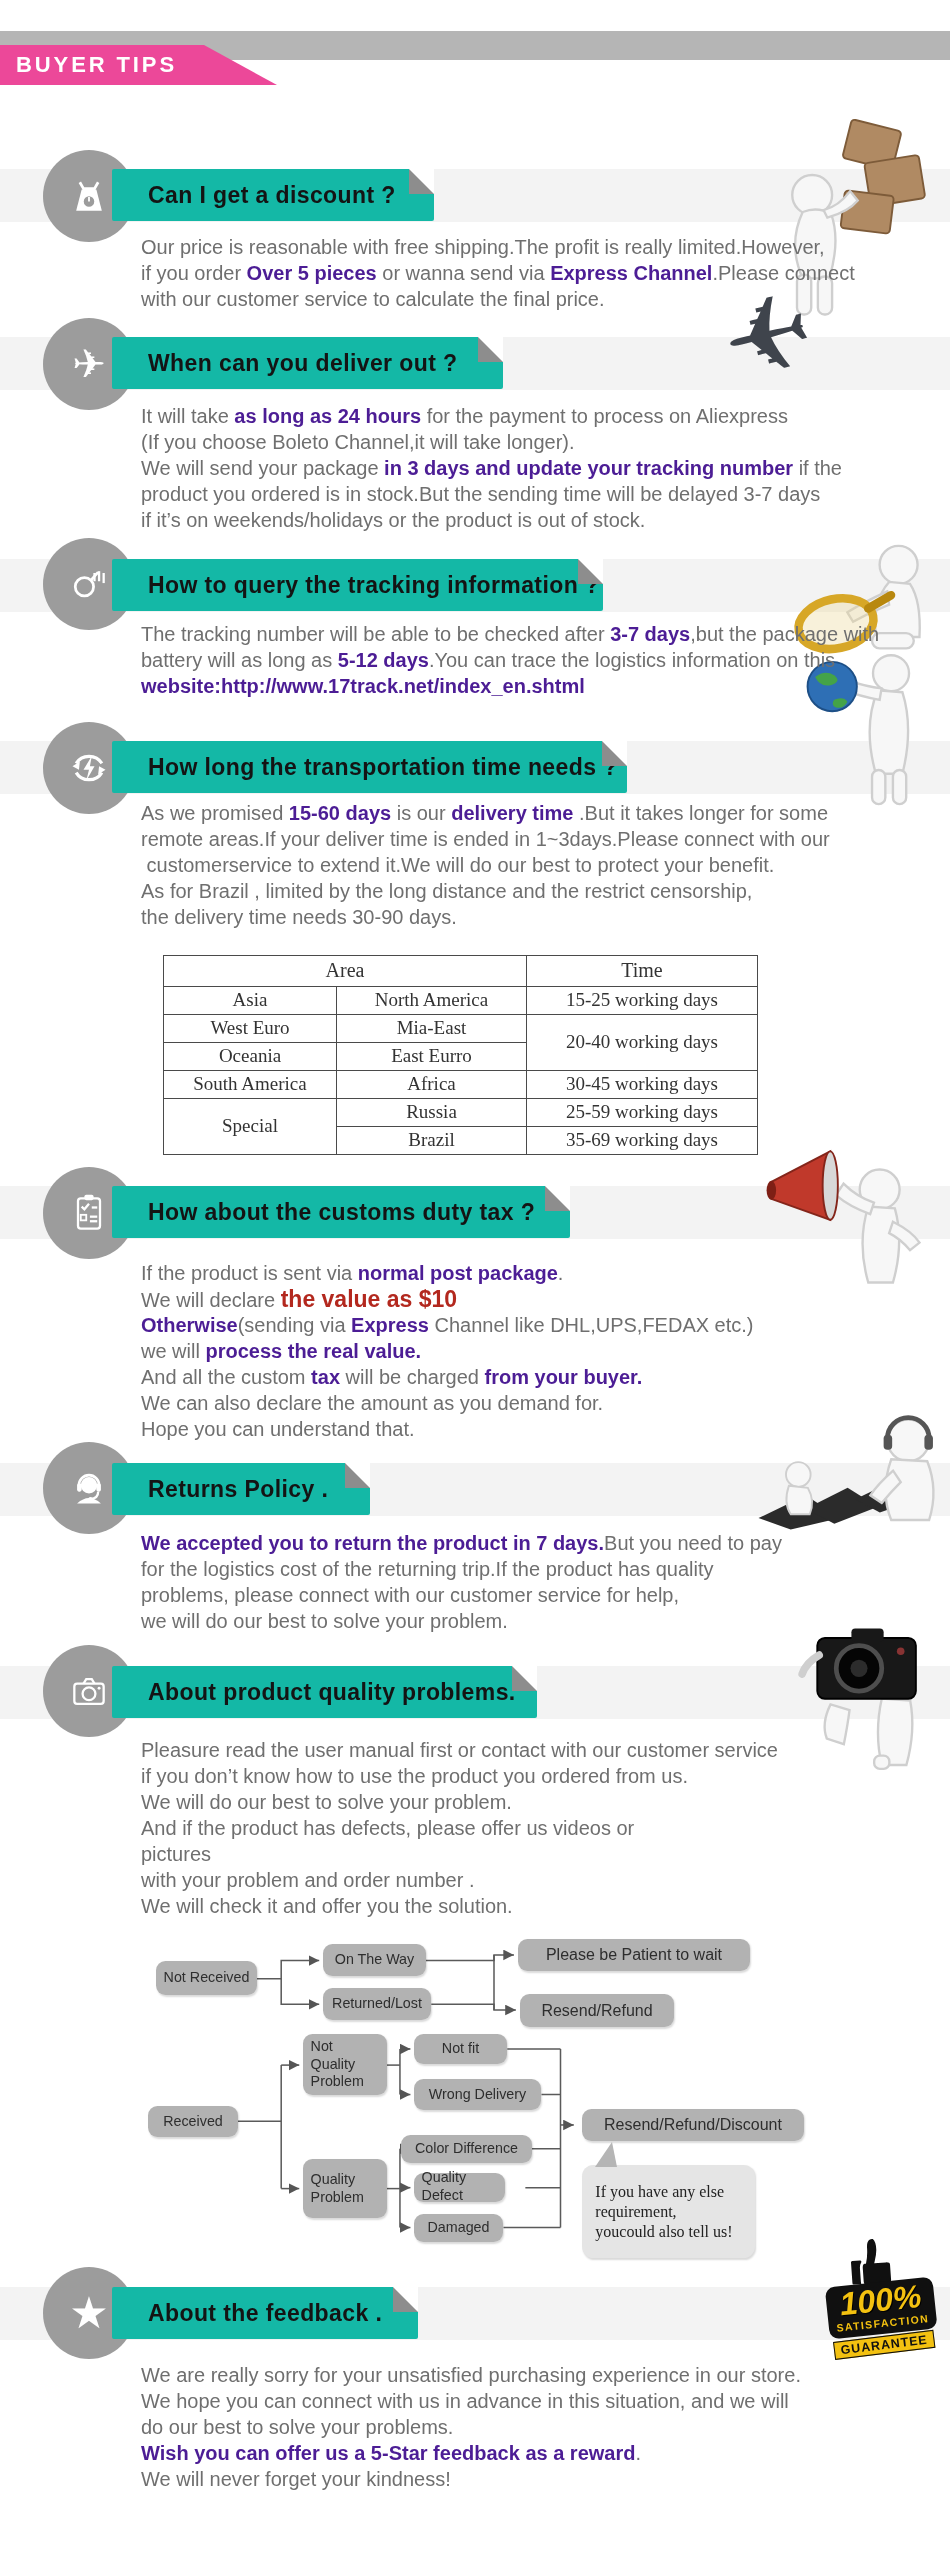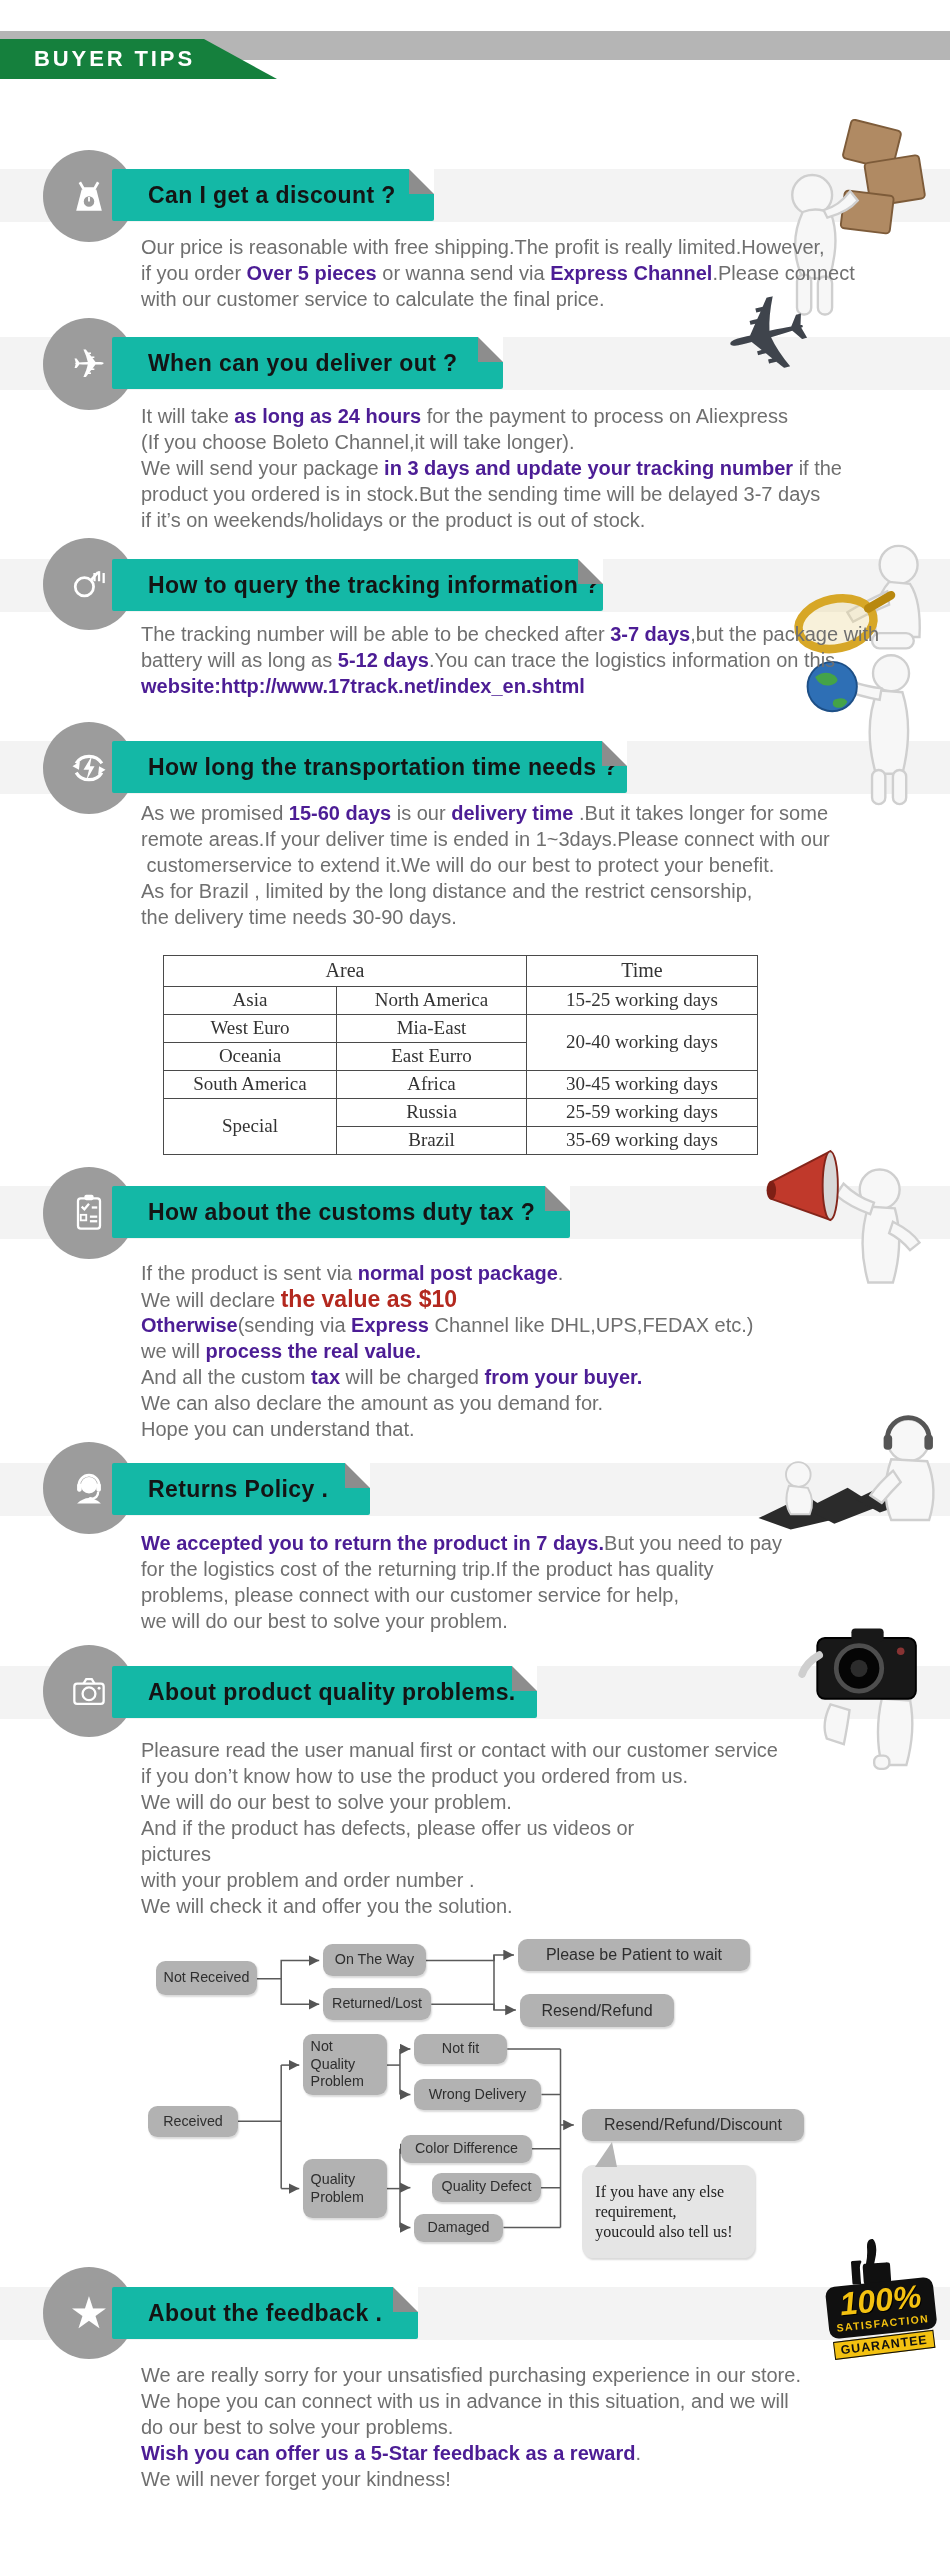--- a/index.html
+++ b/index.html
@@ -1,23 +1,23 @@
 <!DOCTYPE html>
 <html style="font-size:15px"><head>
 <meta charset="utf-8">
 <style>
   html,body{margin:0;padding:0;background:#ffffff;}
   .page{position:relative;width:950px;height:2576px;background:#ffffff;overflow:hidden;
         font-family:"Liberation Sans","DejaVu Sans",sans-serif;}
 
   
   .topbar-gray{position:absolute;left:0;top:31px;width:950px;height:28.5px;background:#b5b5b5;}
-  .topbar-black{position:absolute;left:0;top:39px;width:277px;height:40px;background:#15803d;
+  .topbar-black{position:absolute;left:0;top:45px;width:277px;height:40px;background:#ec4899;
         clip-path:polygon(0 0,204px 0,277px 100%,0 100%);
-        display:flex;align-items:center;padding-left:34px;box-sizing:border-box;}
+        display:flex;align-items:center;padding-left:16px;box-sizing:border-box;}
   .topbar-black span{color:#fff;font-weight:bold;font-size:22px;letter-spacing:2.9px;}
 
   
   .band{position:absolute;left:0;width:950px;height:53px;background:#f3f3f3;}
   .circle{position:absolute;left:43px;width:92px;height:92px;border-radius:50%;background:#9c9c9c;
         display:flex;align-items:center;justify-content:center;z-index:2;}
   .banner{position:absolute;left:112px;height:52px;background:#14b8a6;z-index:3;
         display:flex;align-items:center;padding-left:36px;box-sizing:border-box;border-radius:1.9px;}
   .banner h2{margin:0;font-size:23px;font-weight:bold;color:#141414;letter-spacing:0.4px;}
   .fold{position:absolute;top:0;right:0;width:0;height:0;border-style:solid;
@@ -309,21 +309,21 @@
         <div class="fnode" style="left: 323px; top: 15px; width: 103px; height: 32px;">On The Way</div>
         <div class="fnode" style="left: 323px; top: 59px; width: 108px; height: 32px;">Returned/Lost</div>
         <div class="fnode big" style="left: 518px; top: 9.5px; width: 232px; height: 32px;">Please be Patient to wait</div>
         <div class="fnode big" style="left: 520px; top: 65px; width: 154px; height: 33px;">Resend/Refund</div>
         <div class="fnode" style="left: 303px; top: 105px; width: 84px; height: 61px;">Not Quality Problem</div>
         <div class="fnode" style="left: 414px; top: 105px; width: 93px; height: 30px;">Not fit</div>
         <div class="fnode" style="left: 414px; top: 150px; width: 127px; height: 31px;">Wrong Delivery</div>
         <div class="fnode" style="left: 148px; top: 177px; width: 90px; height: 31px;">Received</div>
         <div class="fnode" style="left: 303px; top: 230px; width: 84px; height: 59px;">Quality Problem</div>
         <div class="fnode" style="left: 401px; top: 206px; width: 131px; height: 27.6px;">Color Difference</div>
-        <div class="fnode" style="left: 414px; top: 244px; width: 109px; height: 28.5px; margin-left: 18px;">Quality Defect</div>
+        <div class="fnode" style="left: 414px; top: 244px; width: 91px; height: 28.5px;">Quality Defect</div>
         <div class="fnode" style="left: 414px; top: 285px; width: 89px; height: 27.6px;">Damaged</div>
         <div class="fnode big" style="left: 582px; top: 180px; width: 222px; height: 32px;">Resend/Refund/Discount</div>
         <div class="fnode note" style="left: 582px; top: 236px; width: 173px; height: 93px;">If you have any else
 requirement,
 youcould also tell us!</div>
       </div>
   </div>
 
   <div class="band" style="top:2287px"></div>
   <div class="circle" style="top:2267px">

